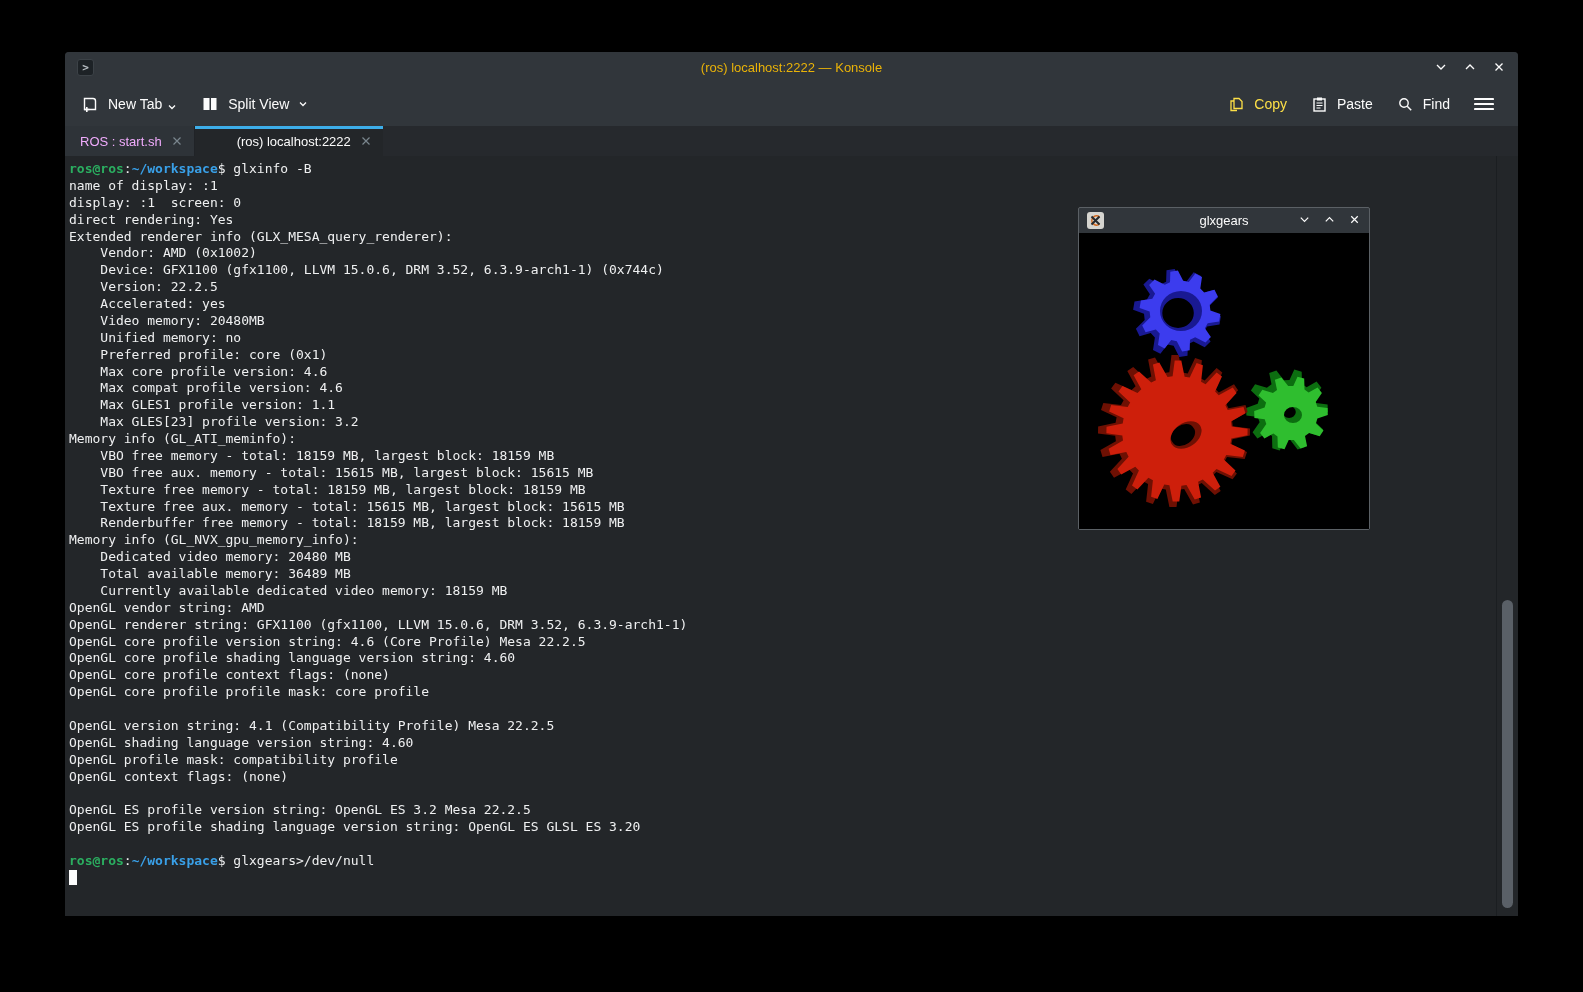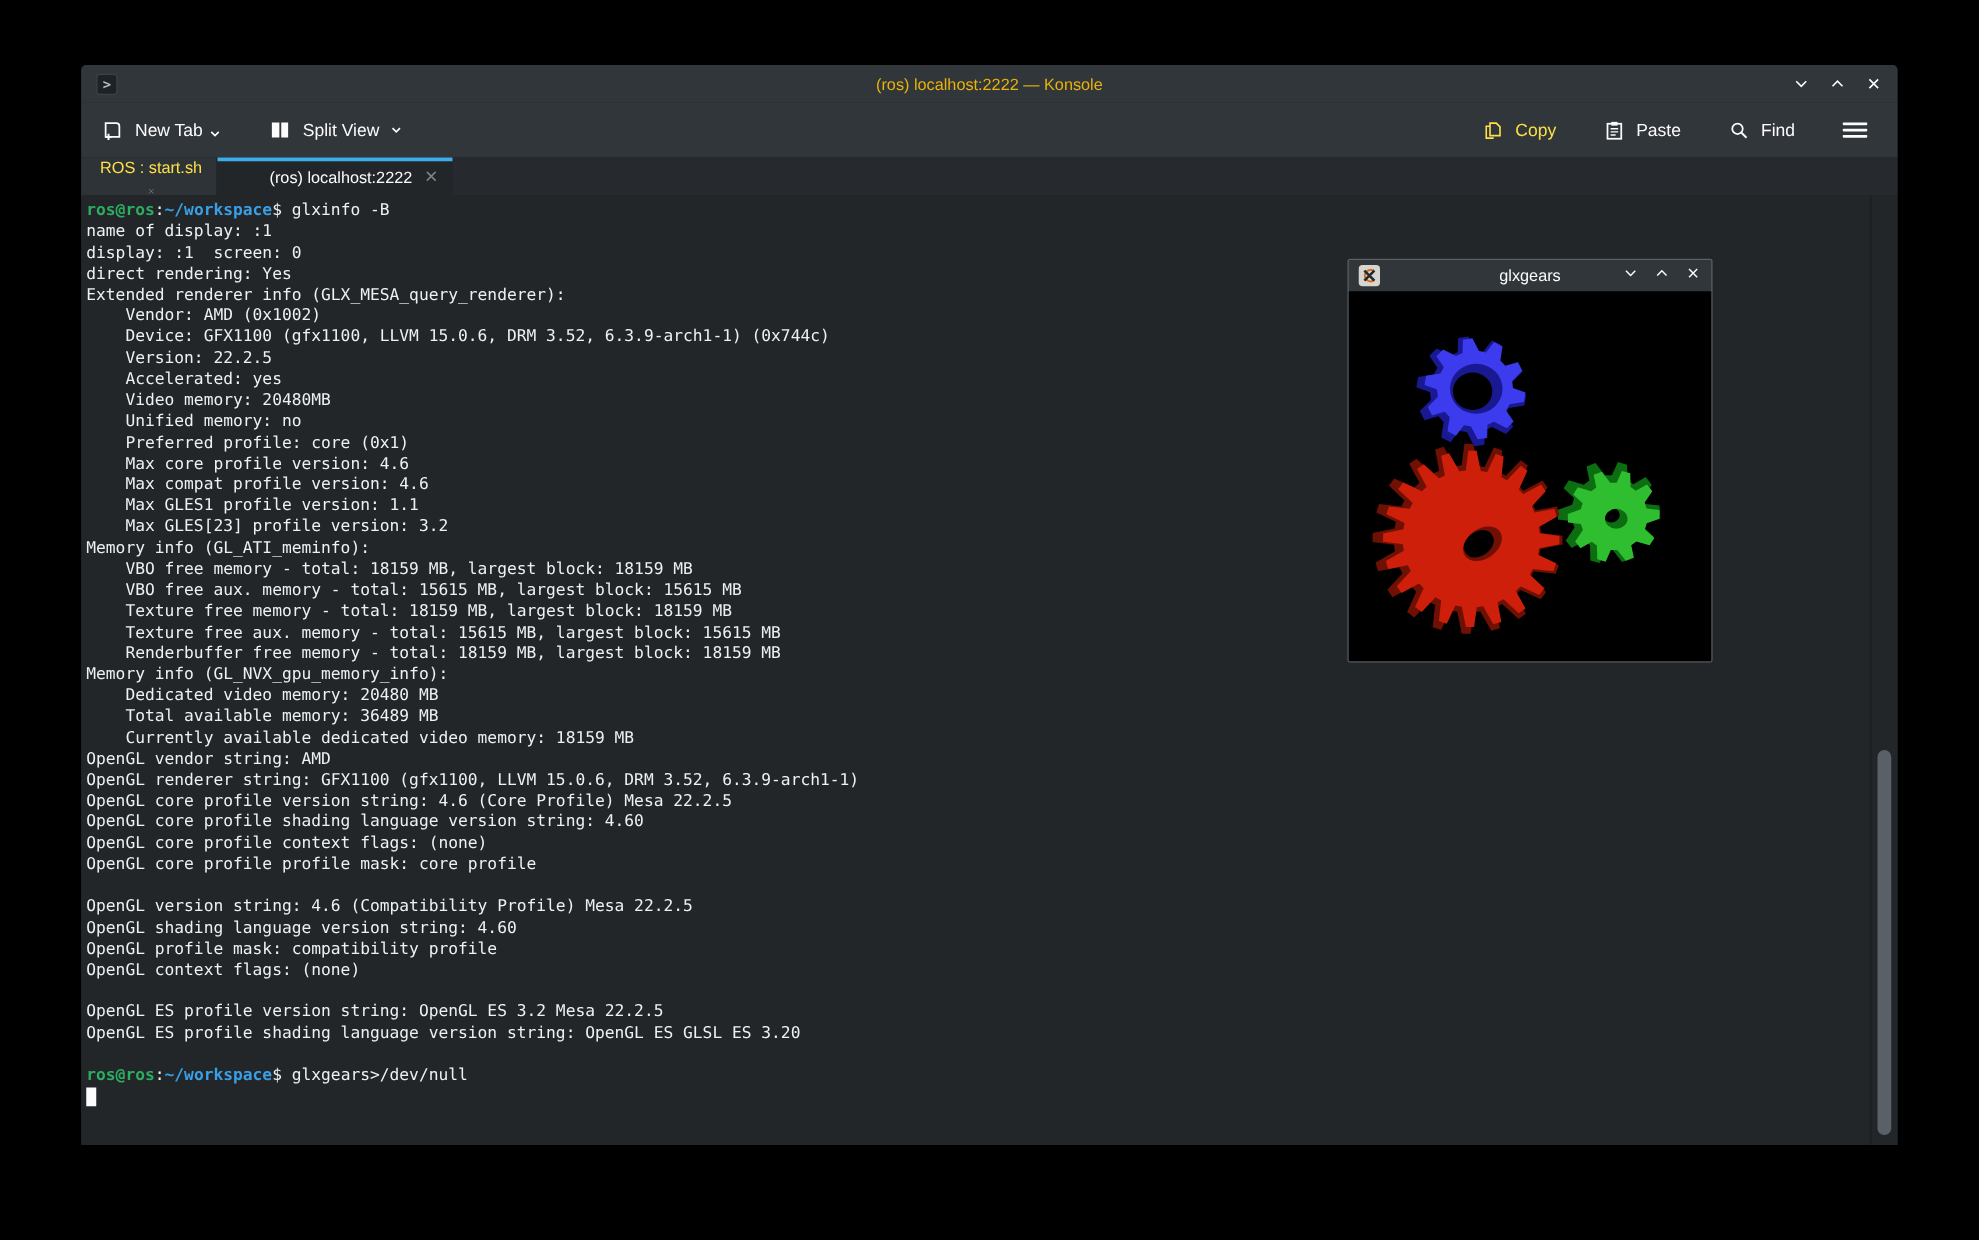--- a/index.html
+++ b/index.html
@@ -13,31 +13,31 @@
   .titlebar { height:30px; background:#31363b; border-radius:4px 4px 0 0;
               position:relative; display:flex; align-items:center; padding:0 12px; flex:0 0 auto; }
   .app-icon { width:17px; height:17px; background:#1d2226; border:1px solid #3c4247; border-radius:3px;
               color:#b6bdc2; font:bold 11px "DejaVu Sans Mono", monospace;
               display:flex; align-items:center; justify-content:center; }
   .tb-title { position:absolute; left:0; right:0; text-align:center; color:#eab308; font-size:13px; }
   .win-controls { margin-left:auto; display:flex; gap:15px; align-items:center; z-index:1; }
   .wc svg { display:block; }
 
   .toolbar { height:44px; background:#31363b; display:flex; align-items:center;
-             padding:0 24px 0 16px; gap:38px; flex:0 0 auto; }
+             padding:0 24px 0 16px; gap:24px; flex:0 0 auto; }
   .tool-btn { display:flex; align-items:center; gap:9px; color:#fcfcfc; font-size:14px; cursor:default; }
   .tool-btn svg { display:block; }
   .tool-btn.disabled { color:#fde047; }
   .tb-spacer { flex:1; }
   .drop-low { align-self:flex-end; margin:0 0 1px -4px; }
 
   .tabbar { height:30px; background:#26292d; display:flex; align-items:stretch; flex:0 0 auto; }
   .tab { display:flex; align-items:center; gap:9px; padding:0 11px 0 15px;
          font-size:13px; position:relative; }
-  .tab.inactive { background:#2e3338; color:#fde047; border-right:1px solid #202327;flex-direction:column; }
+  .tab.inactive { background:#2e3338; color:#f0abfc; border-right:1px solid #202327; }
   .tab.active { background:#232629; color:#fcfcfc;padding-left:42px; }
   .tab.active::before { content:''; position:absolute; top:0; left:0; right:0; height:3px; background:#3daee9; }
 
   .term-wrap { position:relative; flex:1; background:#232629; }
   .terminal { position:absolute; top:0; left:0; right:22px; bottom:0;
               padding:5px 0 0 4px; overflow:hidden;
               font-family:"DejaVu Sans Mono", monospace; font-size:13px; color:#eff0f1; }
   .tline { height:16.88px; line-height:16.88px; white-space:pre; }
   .seg-g { color:#2bae60; font-weight:bold; }
   .seg-b { color:#39a0e8; font-weight:bold; }
@@ -179,21 +179,21 @@
         <div class="tline">    Dedicated video memory: 20480 MB</div>
         <div class="tline">    Total available memory: 36489 MB</div>
         <div class="tline">    Currently available dedicated video memory: 18159 MB</div>
         <div class="tline">OpenGL vendor string: AMD</div>
         <div class="tline">OpenGL renderer string: GFX1100 (gfx1100, LLVM 15.0.6, DRM 3.52, 6.3.9-arch1-1)</div>
         <div class="tline">OpenGL core profile version string: 4.6 (Core Profile) Mesa 22.2.5</div>
         <div class="tline">OpenGL core profile shading language version string: 4.60</div>
         <div class="tline">OpenGL core profile context flags: (none)</div>
         <div class="tline">OpenGL core profile profile mask: core profile</div>
         <div class="tline"></div>
-        <div class="tline">OpenGL version string: 4.6 (Compatibility Profile) Mesa 22.2.5</div>
+        <div class="tline">OpenGL version string: 4.1 (Compatibility Profile) Mesa 22.2.5</div>
         <div class="tline">OpenGL shading language version string: 4.60</div>
         <div class="tline">OpenGL profile mask: compatibility profile</div>
         <div class="tline">OpenGL context flags: (none)</div>
         <div class="tline"></div>
         <div class="tline">OpenGL ES profile version string: OpenGL ES 3.2 Mesa 22.2.5</div>
         <div class="tline">OpenGL ES profile shading language version string: OpenGL ES GLSL ES 3.20</div>
         <div class="tline"></div>
         <div class="tline"><span class="seg-g">ros@ros</span><span>:</span><span class="seg-b">~/workspace</span><span>$ glxgears&gt;/dev/null</span></div>
         <div class="tline"><span class="cursor"></span></div>
       </div>

